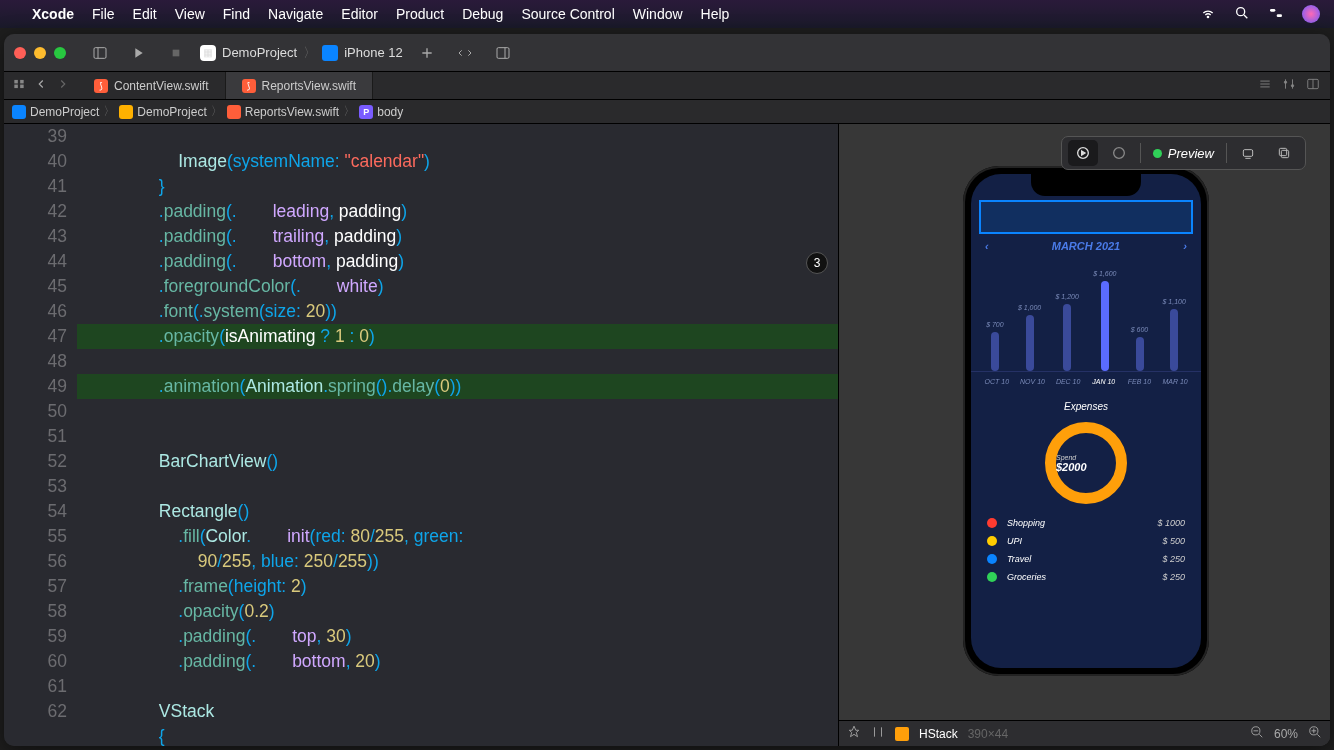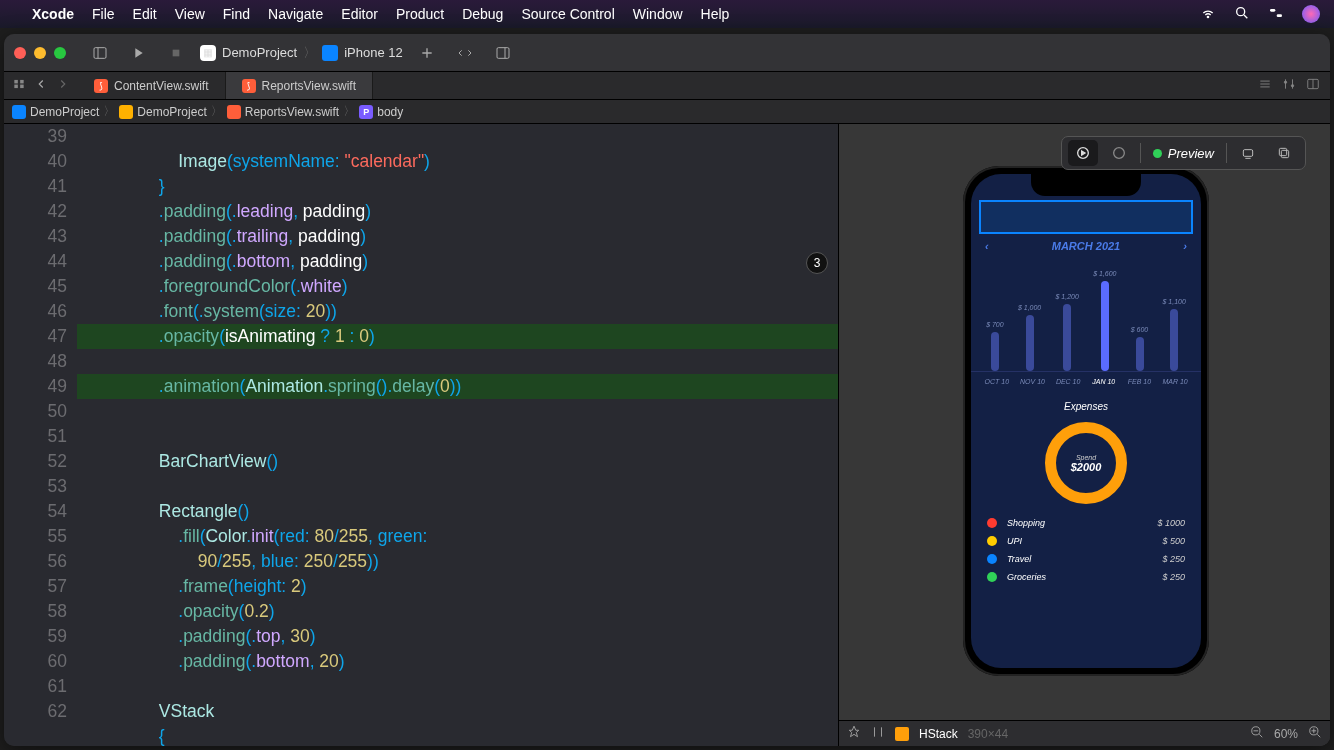--- a/index.html
+++ b/index.html
@@ -45,21 +45,21 @@
 
 
 .main { display:flex; height:calc(100% - 38px - 28px - 24px); }
 .editor { flex:1; background:#292a30; display:flex; font-family: "SF Mono", Menlo, monospace; font-size:17.5px; line-height:25px; position:relative; overflow:hidden;padding-left:9px; }
 .gutter { width:64px; text-align:right; padding-right:10px; color:#6c6c70; padding-top:0; user-select:none; }
 .code { flex:1; white-space:pre; position:relative; }
 .code-line { padding-left:4px; }
 .hl { background:#1e4620; display:block; }
 .k-type { color:#ace8e3; } 
 .k-method { color:#67b7a4; } 
-.k-enum { color:#d0a8ff; }
+.k-enum { color:#d0a8ff;margin-left:36px; }
 .k-string { color:#fc6a5d; }
 .k-num { color:#d9c97c; }
 .k-plain { color:#0ea5e9; }
 .k-id { color:#fff; }
 .badge { position:absolute; right:10px; top:128px; width:22px; height:22px; border-radius:50%; background:#111; color:#fff; font-size:12px; display:flex; align-items:center; justify-content:center; border:1px solid #555; }
 
 
 .preview-pane { width:492px; background:#373737; border-left:1px solid #000; position:relative; display:flex; flex-direction:column; }
 .canvas-area { flex:1; position:relative; overflow:hidden;font-style:italic; }
 .canvas-toolbar { position:absolute; top:12px; right:24px; height:34px; background:#2d2d30; border:1px solid #555; border-radius:7px; display:flex; align-items:center; gap:6px; padding:0 6px; z-index:2; }
@@ -79,21 +79,21 @@
 .month-row { display:flex; align-items:center; justify-content:space-between; padding:0 14px; color:#4a7be8; font-size:11px; font-weight:600; margin-bottom:10px; }
 .bars-row { display:flex; justify-content:space-around; align-items:flex-end; height:110px; padding:0 8px; border-bottom:1px solid rgba(90,100,200,.25); margin-bottom:2px; }
 .bar-col { display:flex; flex-direction:column; align-items:center; gap:4px; }
 .bar-col .val { font-size:7px; color:#7a8ab8; }
 .bar { width:8px; border-radius:4px; background:#3a4a9a; }
 .bar.active { background:#5a6cff; }
 .bar-lbl { font-size:7px; color:#7a8ab8; margin-top:4px; }
 .bar-lbl.active { color:#fff; }
 
 .expenses-hdr { text-align:center; font-size:10px; margin:16px 8px 10px; color:#fff; }
-.donut { width:82px; height:82px; border-radius:50%; border:11px solid #ff9f0a; margin:0 auto; display:flex; flex-direction:column; align-items:center; justify-content:center; }
+.donut { width:82px; height:82px; border-radius:50%; border:11px solid #ff9f0a; margin:0 auto; display:flex; flex-direction:column; align-items:flex-start; justify-content:center; }
 .donut .sp { font-size:7px; color:#ccc; }
 .donut .amt { font-size:11px; font-weight:700; color:#fff; }
 
 .cat-list { padding:10px 16px; }
 .cat-row { display:flex; align-items:center; gap:10px; padding:4px 0; font-size:9px; }
 .cat-dot { width:10px; height:10px; border-radius:50%; }
 .cat-row .amount { margin-left:auto; color:#ccc; }
 
 
 .preview-bottom { height:26px; background:#2d2d30; border-top:1px solid #000; display:flex; align-items:center; padding:0 8px; gap:10px; font-size:12px; color:#aaa; }

